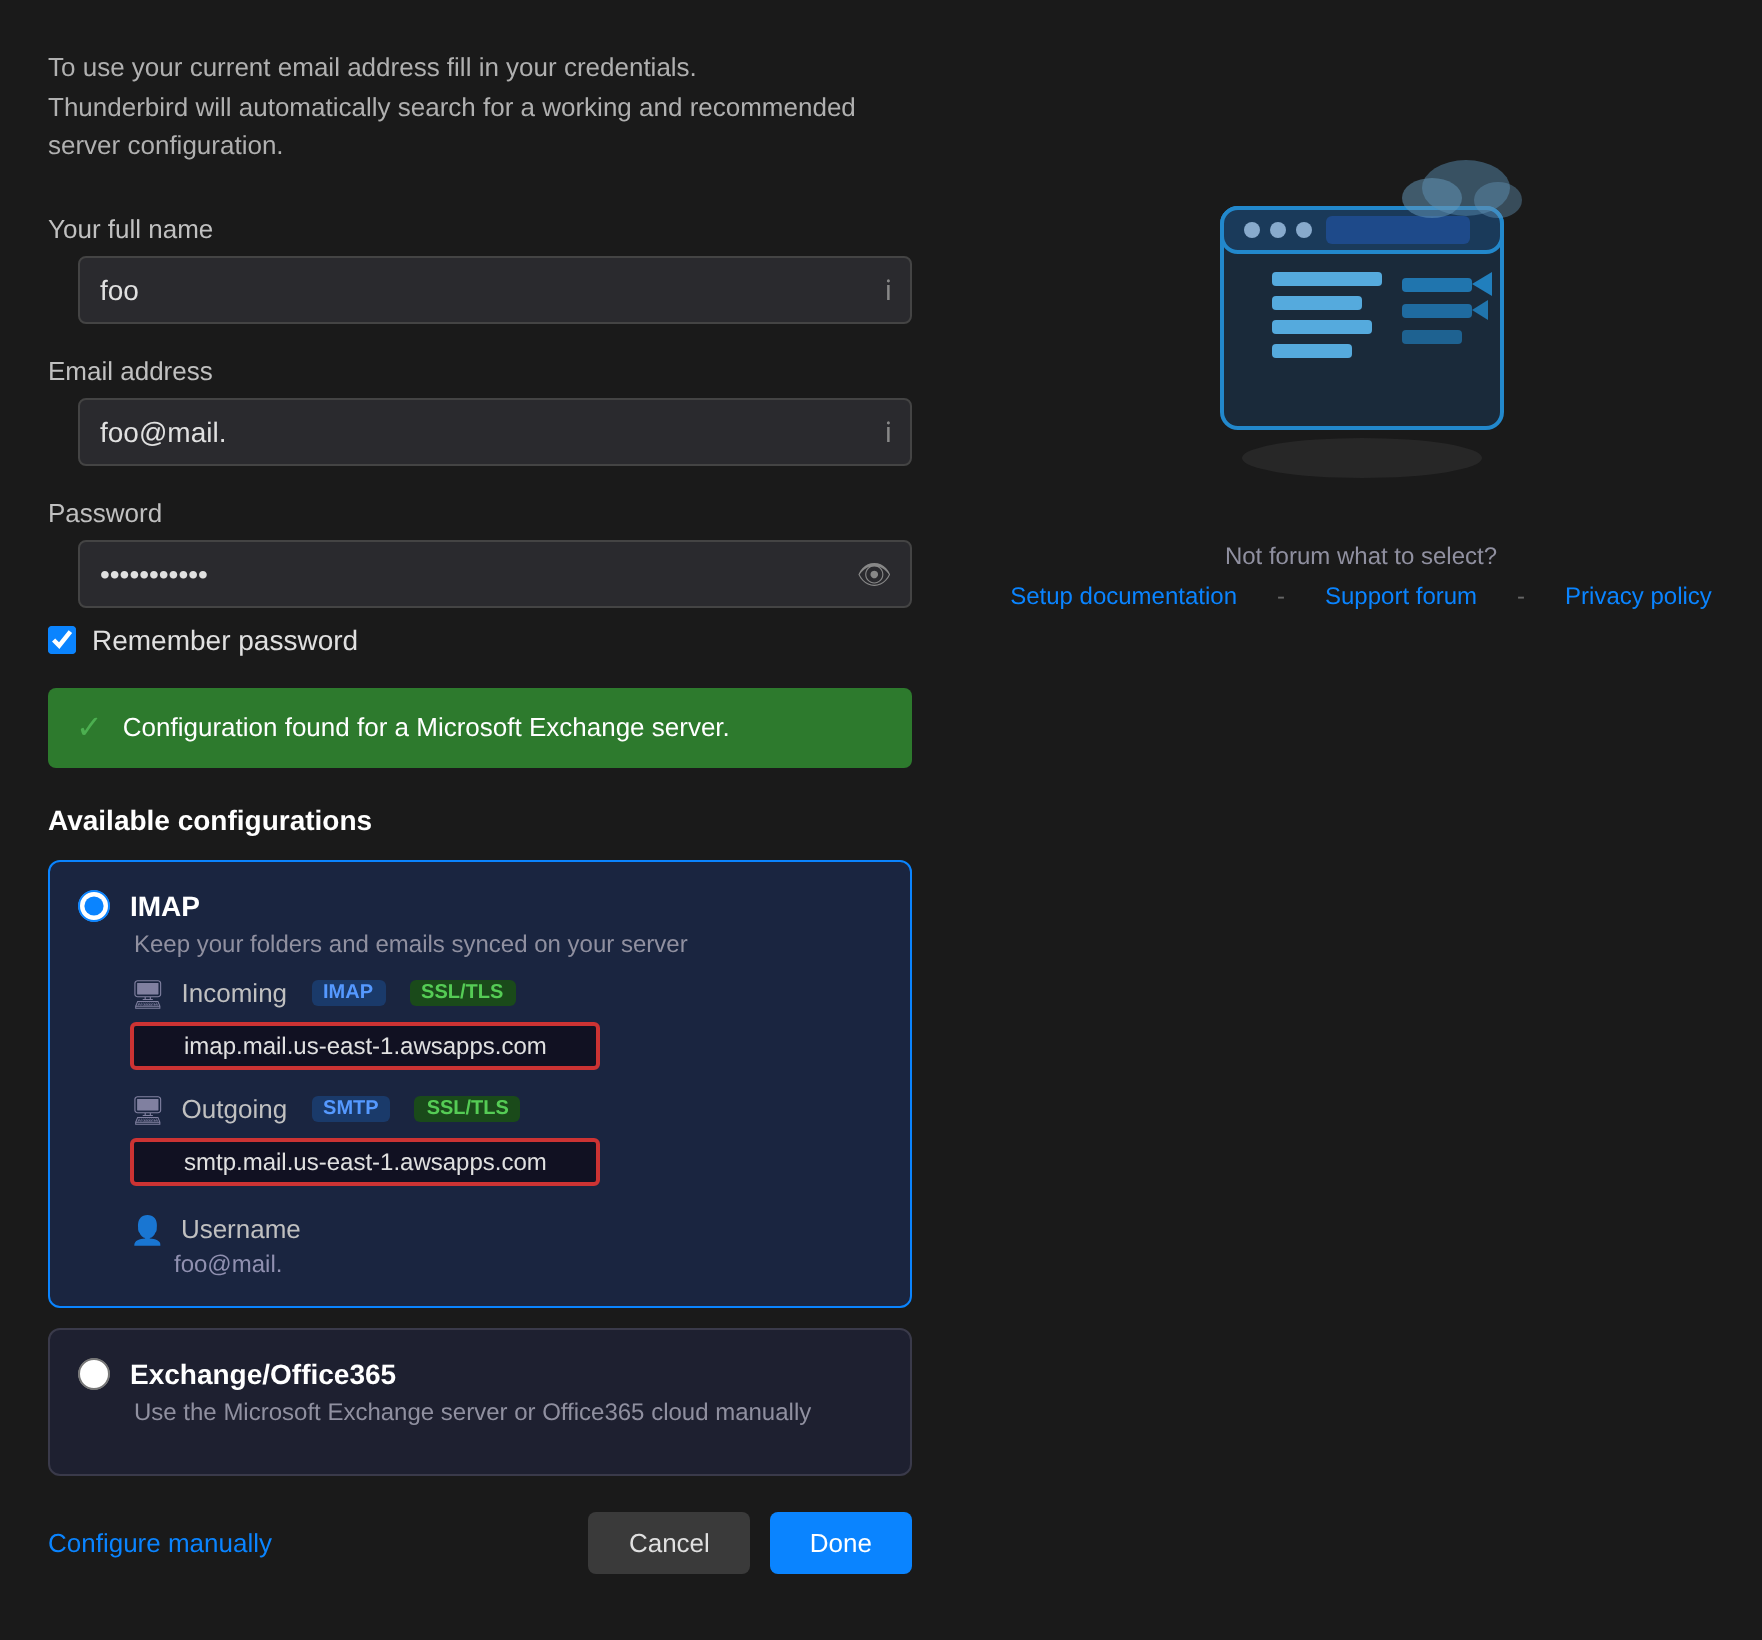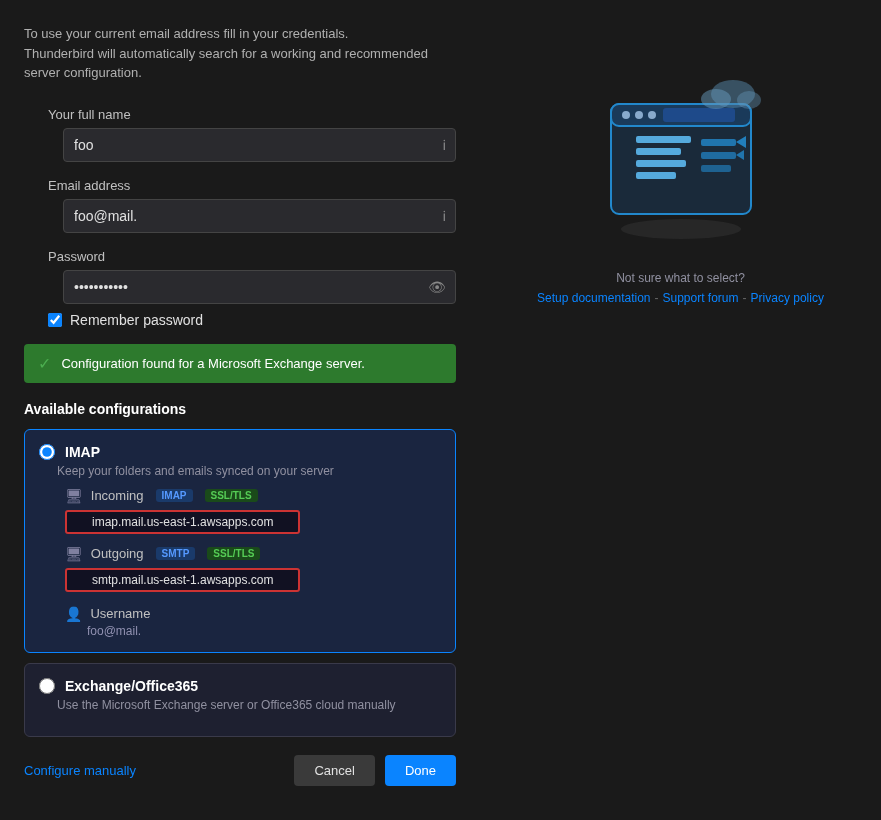--- a/index.html
+++ b/index.html
@@ -37,21 +37,20 @@
       margin-bottom: 10px;
     }
     .subtitle {
       font-size: 13px;
       color: #b0b0b0;
       margin-bottom: 24px;
       line-height: 1.5;
     }
     .form-group {
       margin-bottom: 16px;
-      margin-left: 24px;
     }
     .form-label {
       font-size: 13px;
       color: #c0c0c0;
       margin-bottom: 6px;
       display: block;
     }
     .input-wrapper {
       position: relative;
       display: flex;
@@ -130,21 +129,21 @@
       height: 16px;
     }
     .config-option-title {
       font-size: 14px;
       font-weight: 600;
       color: #ffffff;
     }
     .config-option-desc {
       font-size: 12px;
       color: #9090a0;
-      margin-left: 18px;
+      margin-left: 28px;
       margin-bottom: 10px;
     }
     .server-row {
       display: flex;
       align-items: center;
       gap: 8px;
       margin-left: 26px;
       margin-bottom: 6px;
     }
     .server-icon {
@@ -221,21 +220,21 @@
       margin-bottom: 24px;
     }
     .not-sure-text {
       font-size: 12px;
       color: #9090a0;
       text-align: center;
       margin-bottom: 6px;
     }
     .links-row {
       display: flex;
-      gap: 4px;
+      gap: 20px;
       font-size: 12px;
       align-items: center;
     }
     .links-row a {
       color: #0a84ff;
       text-decoration: none;
     }
     .links-row .sep { color: #666; }
     
     .illus-svg { width: 200px; height: 180px; }
@@ -365,21 +364,21 @@
         <rect x="120" y="88" width="35" height="7" rx="2" fill="#2288cc" opacity="0.7"></rect>
         <polygon points="155,91 163,86 163,96" fill="#2288cc" opacity="0.8"></polygon>
         <rect x="120" y="101" width="30" height="7" rx="2" fill="#2288cc" opacity="0.6"></rect>
 
         <ellipse cx="152" cy="30" rx="22" ry="14" fill="#5588aa" opacity="0.5"></ellipse>
         <ellipse cx="135" cy="35" rx="15" ry="10" fill="#6699bb" opacity="0.5"></ellipse>
         <ellipse cx="168" cy="36" rx="12" ry="9" fill="#6699bb" opacity="0.4"></ellipse>
       </svg>
     </div>
 
-    <p class="not-sure-text">Not sure what to select?</p>
+    <p class="not-sure-text">Not forum what to select?</p>
     <div class="links-row">
       <a href="#">Setup documentation</a>
       <span class="sep">-</span>
       <a href="#">Support forum</a>
       <span class="sep">-</span>
       <a href="#">Privacy policy</a>
     </div>
   </div>
 </div>
 

